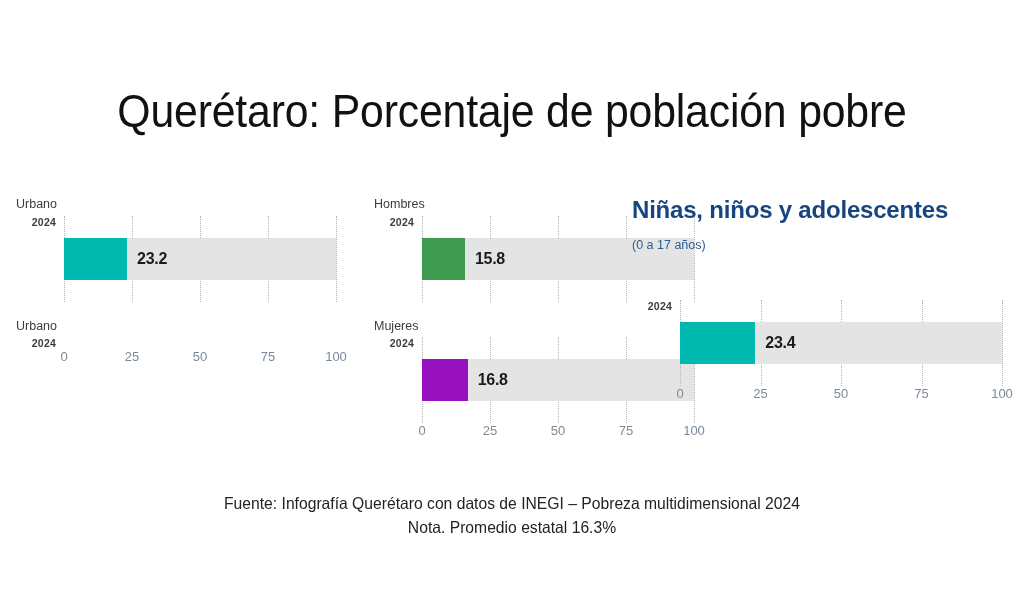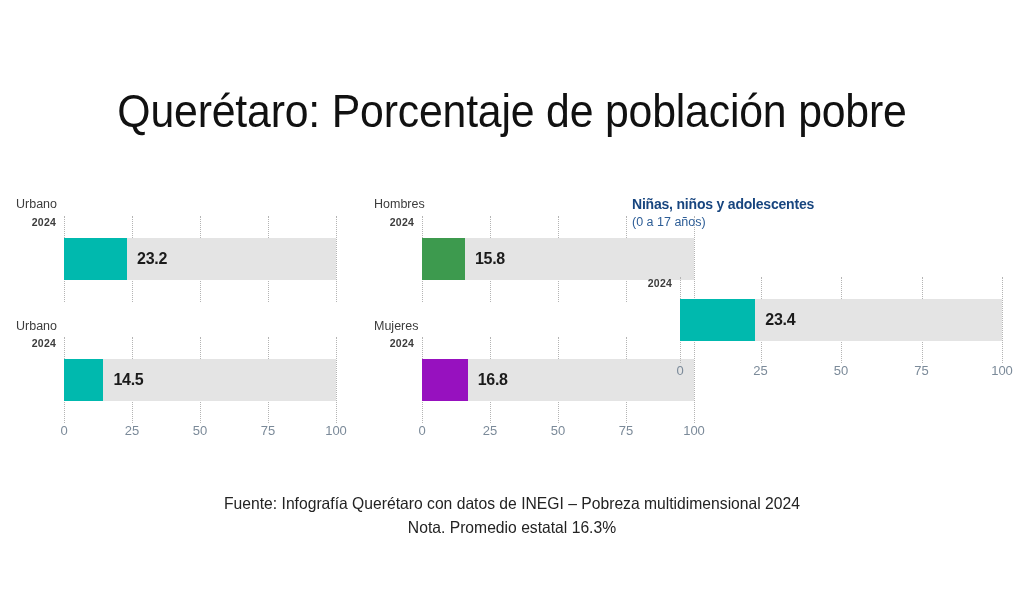--- a/index.html
+++ b/index.html
@@ -41,31 +41,31 @@
 
   
   .panel {
     position: absolute;
   }
   .panel-left   { left: 16px;  top: 198px; width: 320px; }
   .panel-mid    { left: 330px; top: 198px; width: 320px; margin-left: 44px; }
   .panel-right  { left: 632px; top: 196px; width: 370px; }
   .chart-heading {
     font-family: "Liberation Sans", sans-serif;
-    font-size: 14px;
+    font-size: 24px;
     font-weight: 700;
     color: #17457f;
     letter-spacing: -0.2px;
     white-space: nowrap;
   }
   .chart-subheading {
     font-size: 12.5px;
     font-weight: 400;
     color: #2d5d96;
-    margin-top: 3px;
+    margin-top: 14px;
   }
 
   .series-label {
     font-size: 12.5px;
     font-weight: 400;
     color: #3c3c3c;
     margin-bottom: 5px;
     line-height: 1;
   }
 
@@ -196,31 +196,20 @@
         </div>
       </div>
     </div>
 
     <div class="chart-block">
       <div class="series-label">Urbano</div>
       <div class="bar-unit">
         <div class="year-gutter">
           <span class="year-label">2024</span>
         </div>
-        <div class="plot">
-          <div class="gridline" style="left:0%"></div>
-          <div class="gridline" style="left:25%"></div>
-          <div class="gridline" style="left:50%"></div>
-          <div class="gridline" style="left:75%"></div>
-          <div class="gridline" style="left:100%"></div>
-          <div class="track">
-            <div class="bar-fill teal" style="width:14.5%"></div>
-            <div class="bar-value" style="left:calc(14.5% + 10px)">14.5</div>
-          </div>
-        </div>
       </div>
     </div>
 
     <div class="axis">
       <span class="axis-tick-label" style="left:0%">0</span>
       <span class="axis-tick-label" style="left:25%">25</span>
       <span class="axis-tick-label" style="left:50%">50</span>
       <span class="axis-tick-label" style="left:75%">75</span>
       <span class="axis-tick-label" style="left:100%">100</span>
     </div>

